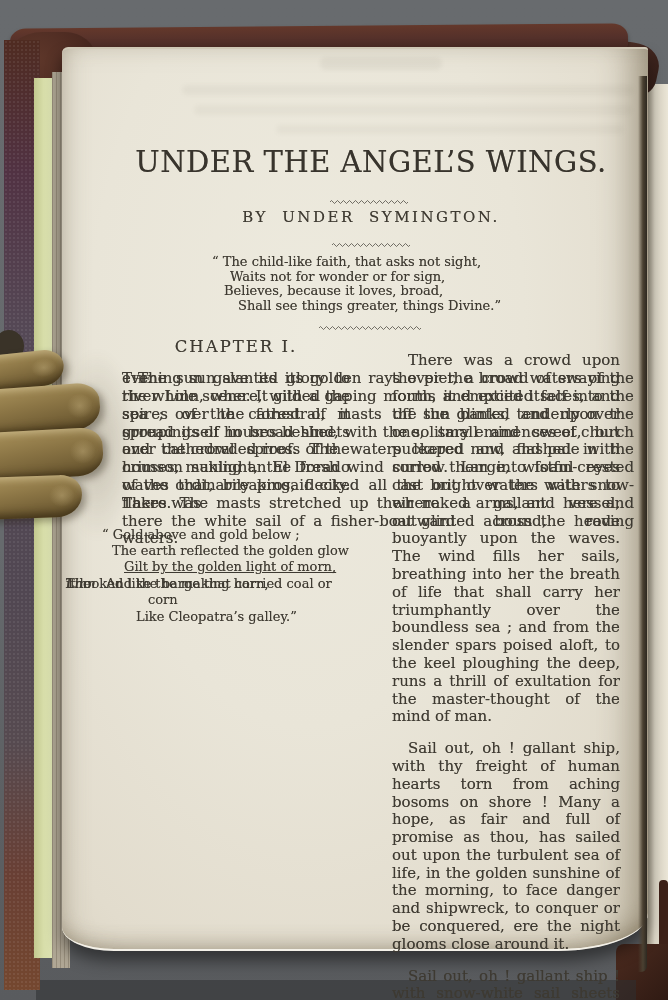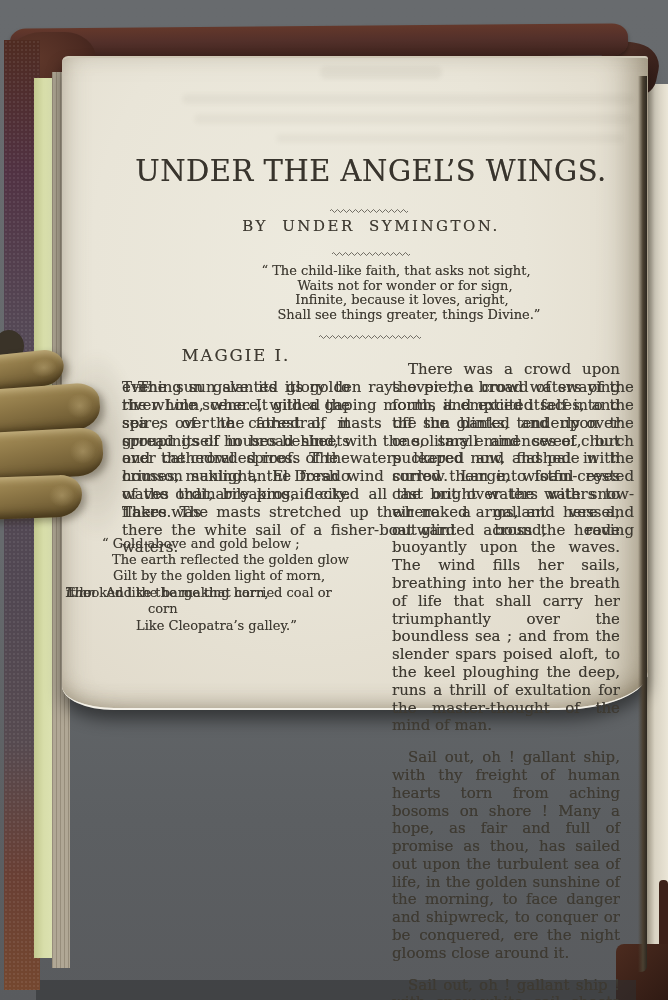--- a/index.html
+++ b/index.html
@@ -29,21 +29,21 @@
     background:repeating-linear-gradient(90deg,rgba(85,74,57,.28) 0 1px,transparent 1px 4px);}
   .facing-page{left:646px;top:84px;width:22px;height:916px;
     background:linear-gradient(90deg,#968f7d 0%,#d9d3c3 40%,#eae5d6 100%);}
   .facing-edge-brown{left:659px;top:880px;width:9px;height:78px;border-radius:4px;
     background:#3d2118;}
   .corner-br{left:616px;top:944px;width:52px;height:56px;
     background:linear-gradient(135deg,#4c2b1f,#2f1a13);border-radius:8px 0 0 0;}
   .bottom-dark{left:36px;top:980px;width:600px;height:20px;background:rgba(45,47,49,.55);}
 
   
-  .page{left:62px;top:56px;width:586px;height:654px;z-index:3;
+  .page{left:62px;top:47px;width:586px;height:904px;z-index:3;
     border-radius:6px 3px 90px 52px / 6px 3px 38px 24px;
     background:radial-gradient(ellipse at 42% 32%,#edeade 0%,#e9e5d8 45%,#e2dccd 78%,#d6cfbd 100%);
     border-top:2px solid #cfc8b6;border-bottom:2px solid #f4f1e8;
     box-shadow:0 10px 16px rgba(0,0,0,.45),
       inset 16px 0 26px -14px rgba(120,108,84,.38),
       inset -34px 0 36px -20px rgba(88,74,48,.5),
       inset 0 -14px 22px -14px rgba(110,98,72,.45);}
   .gutter-line{left:638px;top:76px;width:9px;height:896px;z-index:4;
     background:linear-gradient(90deg,rgba(66,56,38,0) 0%,#4a4031 55%,#2d2820 100%);
     border-radius:0 0 6px 0;}
@@ -73,35 +73,35 @@
     text-shadow:0 0 .5px rgba(62,56,44,.55);}
   .content > *{position:static;}
   .title{display:block;text-align:center;font-size:29px;letter-spacing:.5px;
     font-weight:400;margin:0;color:#38342d;white-space:nowrap;}
   .wavy-wrap{display:block;text-align:center;margin-top:12px;height:8px;position:static;}
   .wavy{position:static;display:inline-block;}
   .byline{display:block;text-align:center;font-size:15px;letter-spacing:2.5px;
     word-spacing:7px;margin-top:9px;}
   .epigraph{position:static;display:block;margin:13px 0 0 104px;width:368px;
     font-size:13px;line-height:14.6px;}
-  .ep-line{position:static;display:block;text-align:center;}
+  .ep-line{position:static;display:block;}
   .ep-attr{position:static;display:block;text-align:right;padding-right:4px;
     font-variant:small-caps;letter-spacing:1.5px;font-size:14px;}
   .columns{position:static;display:flex;gap:14px;margin-top:13px;}
   .col{position:static;width:256px;font-size:15px;line-height:17.8px;text-align:justify;}
   .col p{position:static;margin:14px;}
   .chapter{position:static;display:block;text-align:center;font-size:16.5px;
     letter-spacing:2px;margin-bottom:4px;}
   .lead{font-variant:small-caps;letter-spacing:.5px;}
   .indent{text-indent:16px;}
   .poem{position:static;display:block;margin-top:3px;font-size:13px;line-height:16.4px;
     text-align:left;}
   .poem-line{position:static;display:block;padding-left:42px;text-indent:-42px;}
   .pl1{margin-left:-6px;} .pl2{margin-left:4px;} .pl3{margin-left:18px;}
-  .pl4{margin-left:5px;} .pl5{margin-left:0;} .pl6{margin-left:-2px;} .pl7{margin-left:28px;}
+  .pl4{margin-left:16px;text-decoration:underline;} .pl5{margin-left:0;} .pl6{margin-left:-2px;} .pl7{margin-left:28px;}
   .ital{font-style:italic;}
 </style>
 </head>
 <body>
 
 <div class="photo">
 
   <div class="facing-page"></div>
   <div class="facing-edge-brown"></div>
   <div class="corner-br"></div>
@@ -129,31 +129,31 @@
 
       <span class="byline">BY UNDER SYMINGTON.</span>
 
       <span class="wavy-wrap" style="margin-top:8px;"><svg class="wavy" width="80" height="8" viewBox="0 0 80 8">
             <path class="wavy-path" fill="none" stroke="#4c4840" stroke-width=".9" opacity=".85" d="M1 4 q1.5 -3 3 0 q1.5 3 3 0 q1.5 -3 3 0 q1.5 3 3 0 q1.5 -3 3 0 q1.5 3 3 0 q1.5 -3 3 0 q1.5 3 3 0 q1.5 -3 3 0 q1.5 3 3 0 q1.5 -3 3 0 q1.5 3 3 0 q1.5 -3 3 0 q1.5 3 3 0 q1.5 -3 3 0 q1.5 3 3 0 q1.5 -3 3 0 q1.5 3 3 0 q1.5 -3 3 0 q1.5 3 3 0 q1.5 -3 3 0 q1.5 3 3 0 q1.5 -3 3 0 q1.5 3 3 0 q1.5 -3 3 0 q1.5 3 3 0"></path>
           </svg></span>
 
       <div class="epigraph">
         <span class="ep-line">“ The child-like faith, that asks not sight,</span>
         <span class="ep-line" style="margin-left:18px;">Waits not for wonder or for sign,</span>
-        <span class="ep-line" style="margin-left:12px;">Infinite, because it loves, aright,</span>
+        <span class="ep-line" style="margin-left:12px;">Believes, because it loves, broad,</span>
         <span class="ep-line" style="margin-left:26px;">Shall see things greater, things Divine.”</span>
       </div>
 
       <span class="wavy-wrap" style="margin-top:4px;"><svg class="wavy" width="106" height="8" viewBox="0 0 106 8">
             <path class="wavy-path" fill="none" stroke="#4c4840" stroke-width=".9" opacity=".85" d="M1 4 q1.5 -3 3 0 q1.5 3 3 0 q1.5 -3 3 0 q1.5 3 3 0 q1.5 -3 3 0 q1.5 3 3 0 q1.5 -3 3 0 q1.5 3 3 0 q1.5 -3 3 0 q1.5 3 3 0 q1.5 -3 3 0 q1.5 3 3 0 q1.5 -3 3 0 q1.5 3 3 0 q1.5 -3 3 0 q1.5 3 3 0 q1.5 -3 3 0 q1.5 3 3 0 q1.5 -3 3 0 q1.5 3 3 0 q1.5 -3 3 0 q1.5 3 3 0 q1.5 -3 3 0 q1.5 3 3 0 q1.5 -3 3 0 q1.5 3 3 0 q1.5 -3 3 0 q1.5 3 3 0 q1.5 -3 3 0 q1.5 3 3 0 q1.5 -3 3 0 q1.5 3 3 0 q1.5 -3 3 0 q1.5 3 3 0"></path>
           </svg></span>
 
       <div class="columns">
         <div class="col">
-          <span class="chapter">MAGGIE I.</span>
+          <span class="chapter">CHAPTER I.</span>
           <p>
               <span class="lead">The</span>
               <span> evening sun slanted its golden rays over the broad waters of the river Linn, where, with a gaping mouth, it emptied itself into the sea ; over the forest of masts off the banks, and upon the groupings of houses behind, with the solitary eminences of church and cathedral spires. The waters leaped and flashed in the crimson sunlight, the fresh wind curled them into foam-crested waves that, breaking, flecked all the bright waters with snow-flakes. The masts stretched up their naked arms, and here and there the white sail of a fisher-boat glinted across the heaving waters.</span>
             </p>
           <p class="indent">The sun gave its glory to the whole scene. It gilded the spires of the cathedral, it spread itself in broad sheets over the crowded roofs of the houses, making an El Dorado of the ordinarily prosaic city. There was</p>
           <div class="poem">
             <span class="poem-line pl1">“ Gold above and gold below ;</span>
             <span class="poem-line pl2">The earth reflected the golden glow</span>
             <span class="poem-line pl4">Gilt by the golden light of morn,</span>
             <span class="poem-line pl5">

